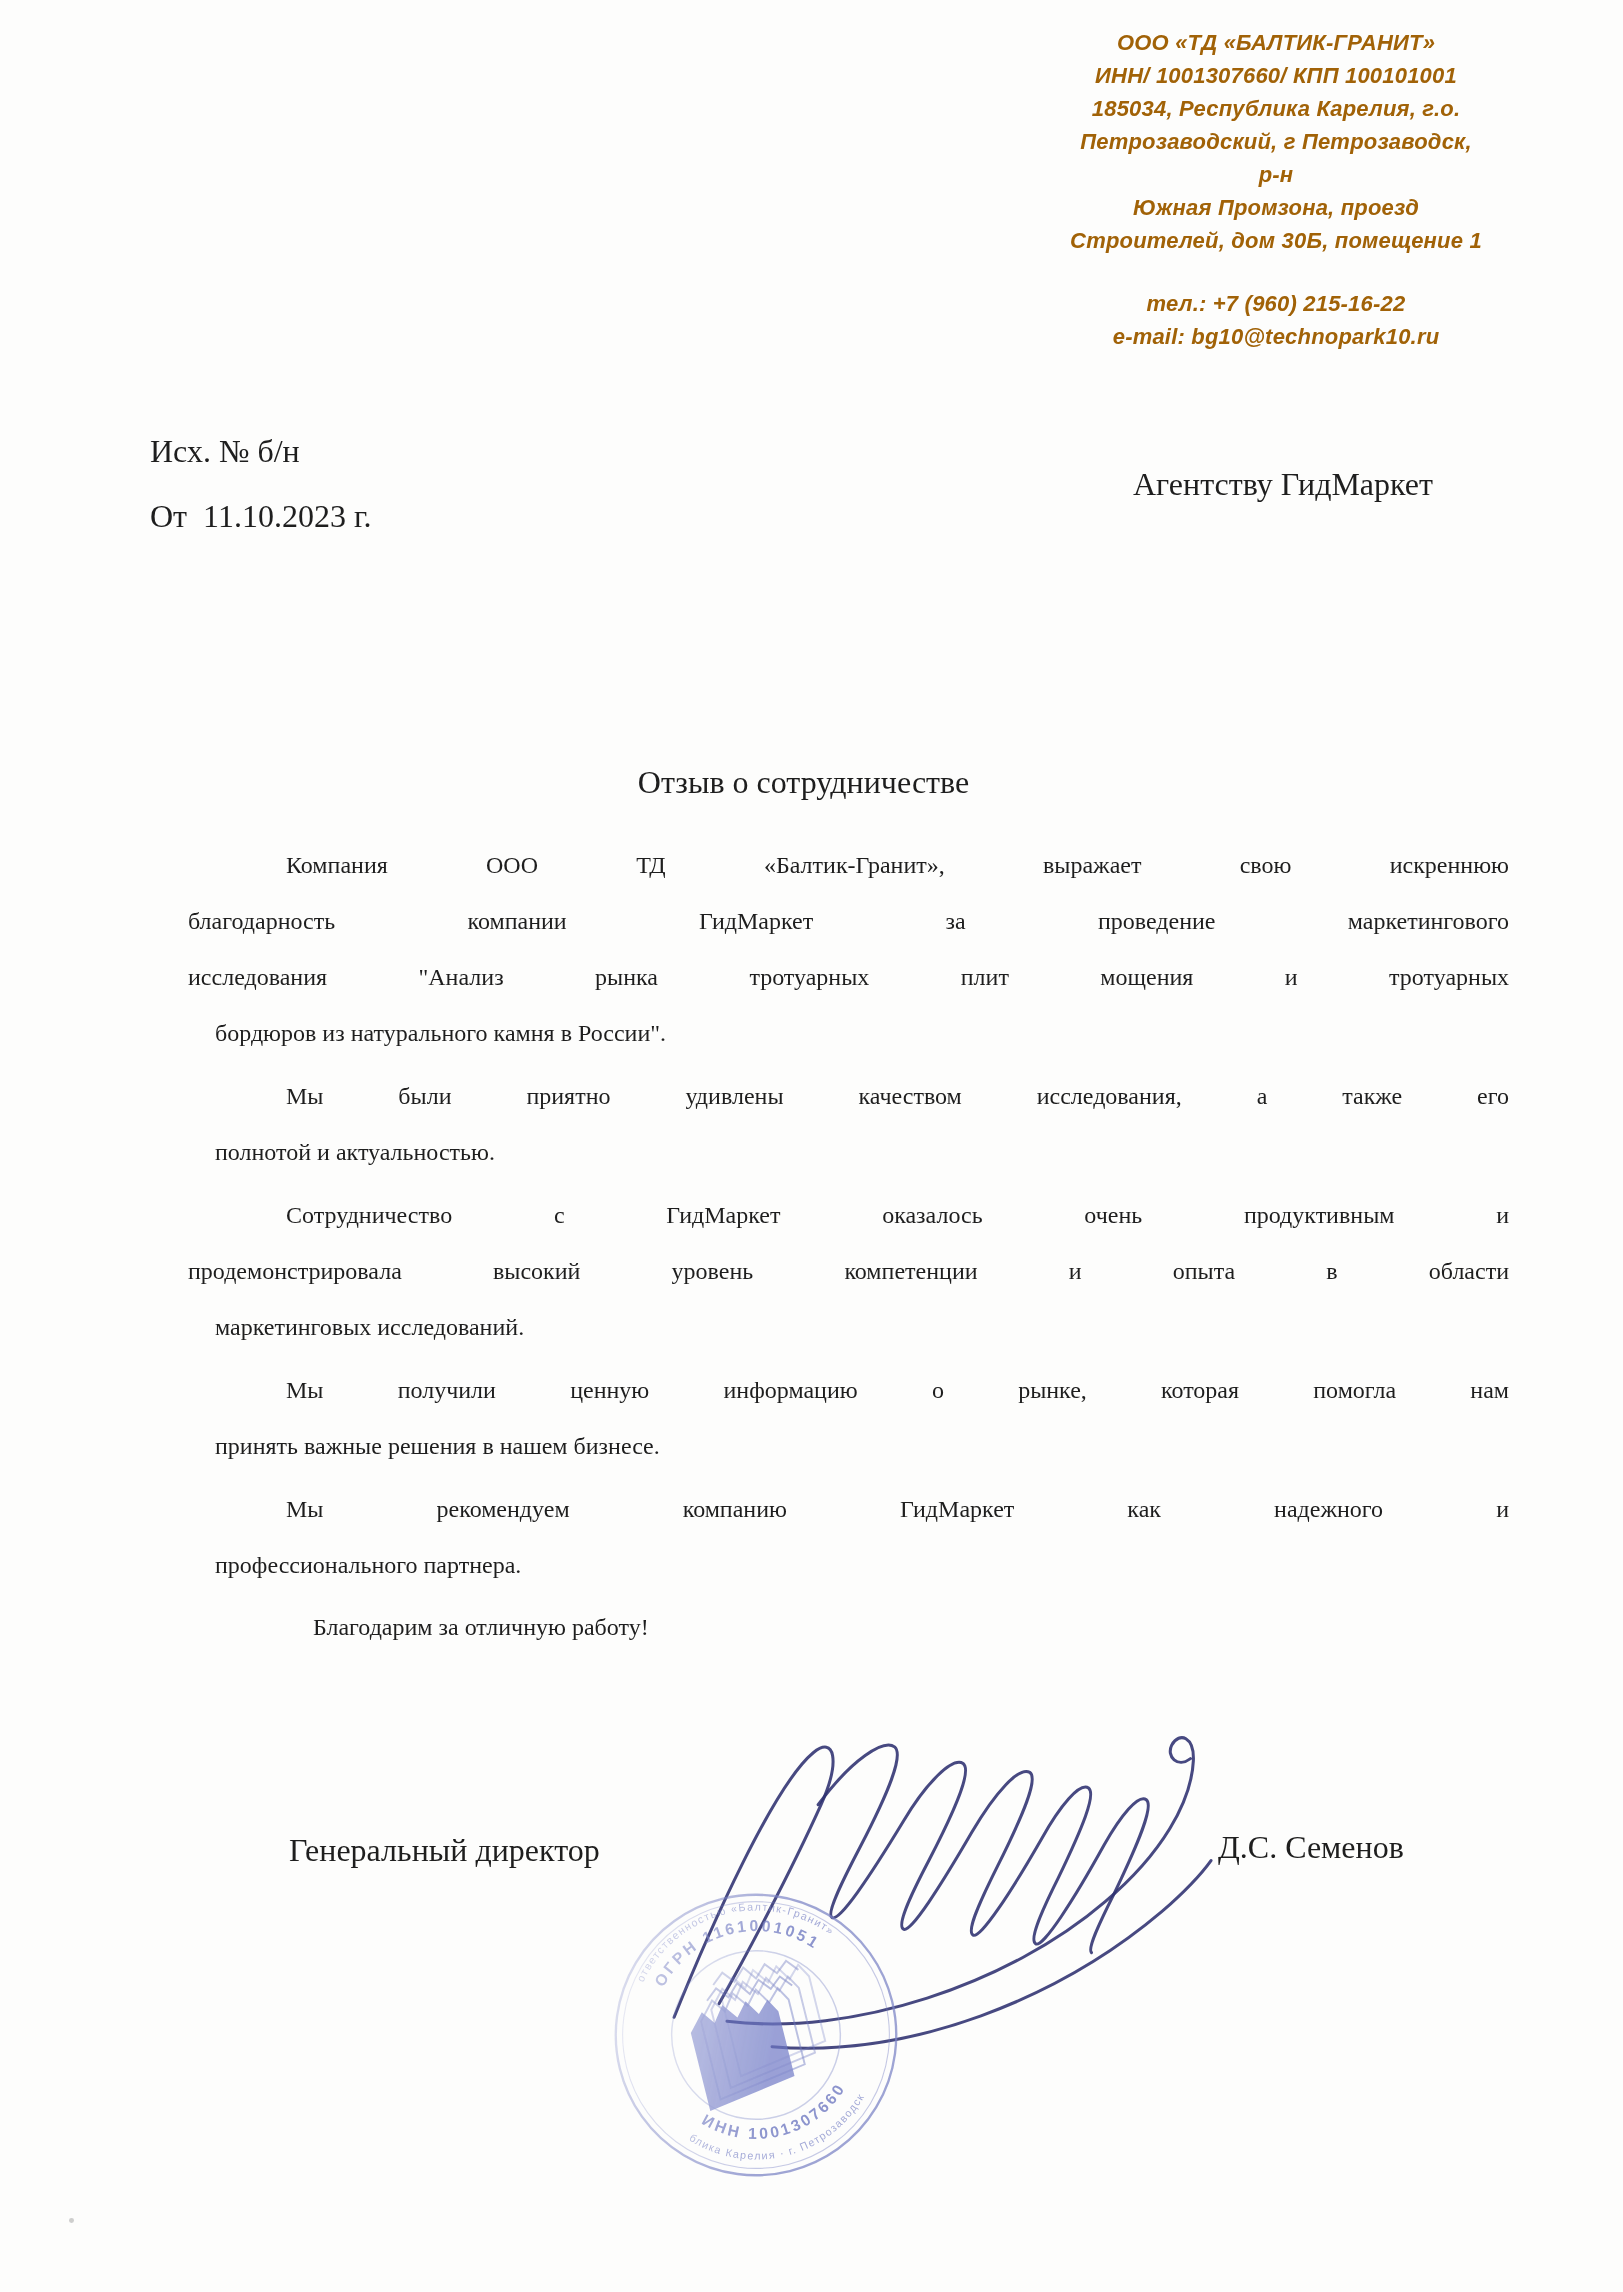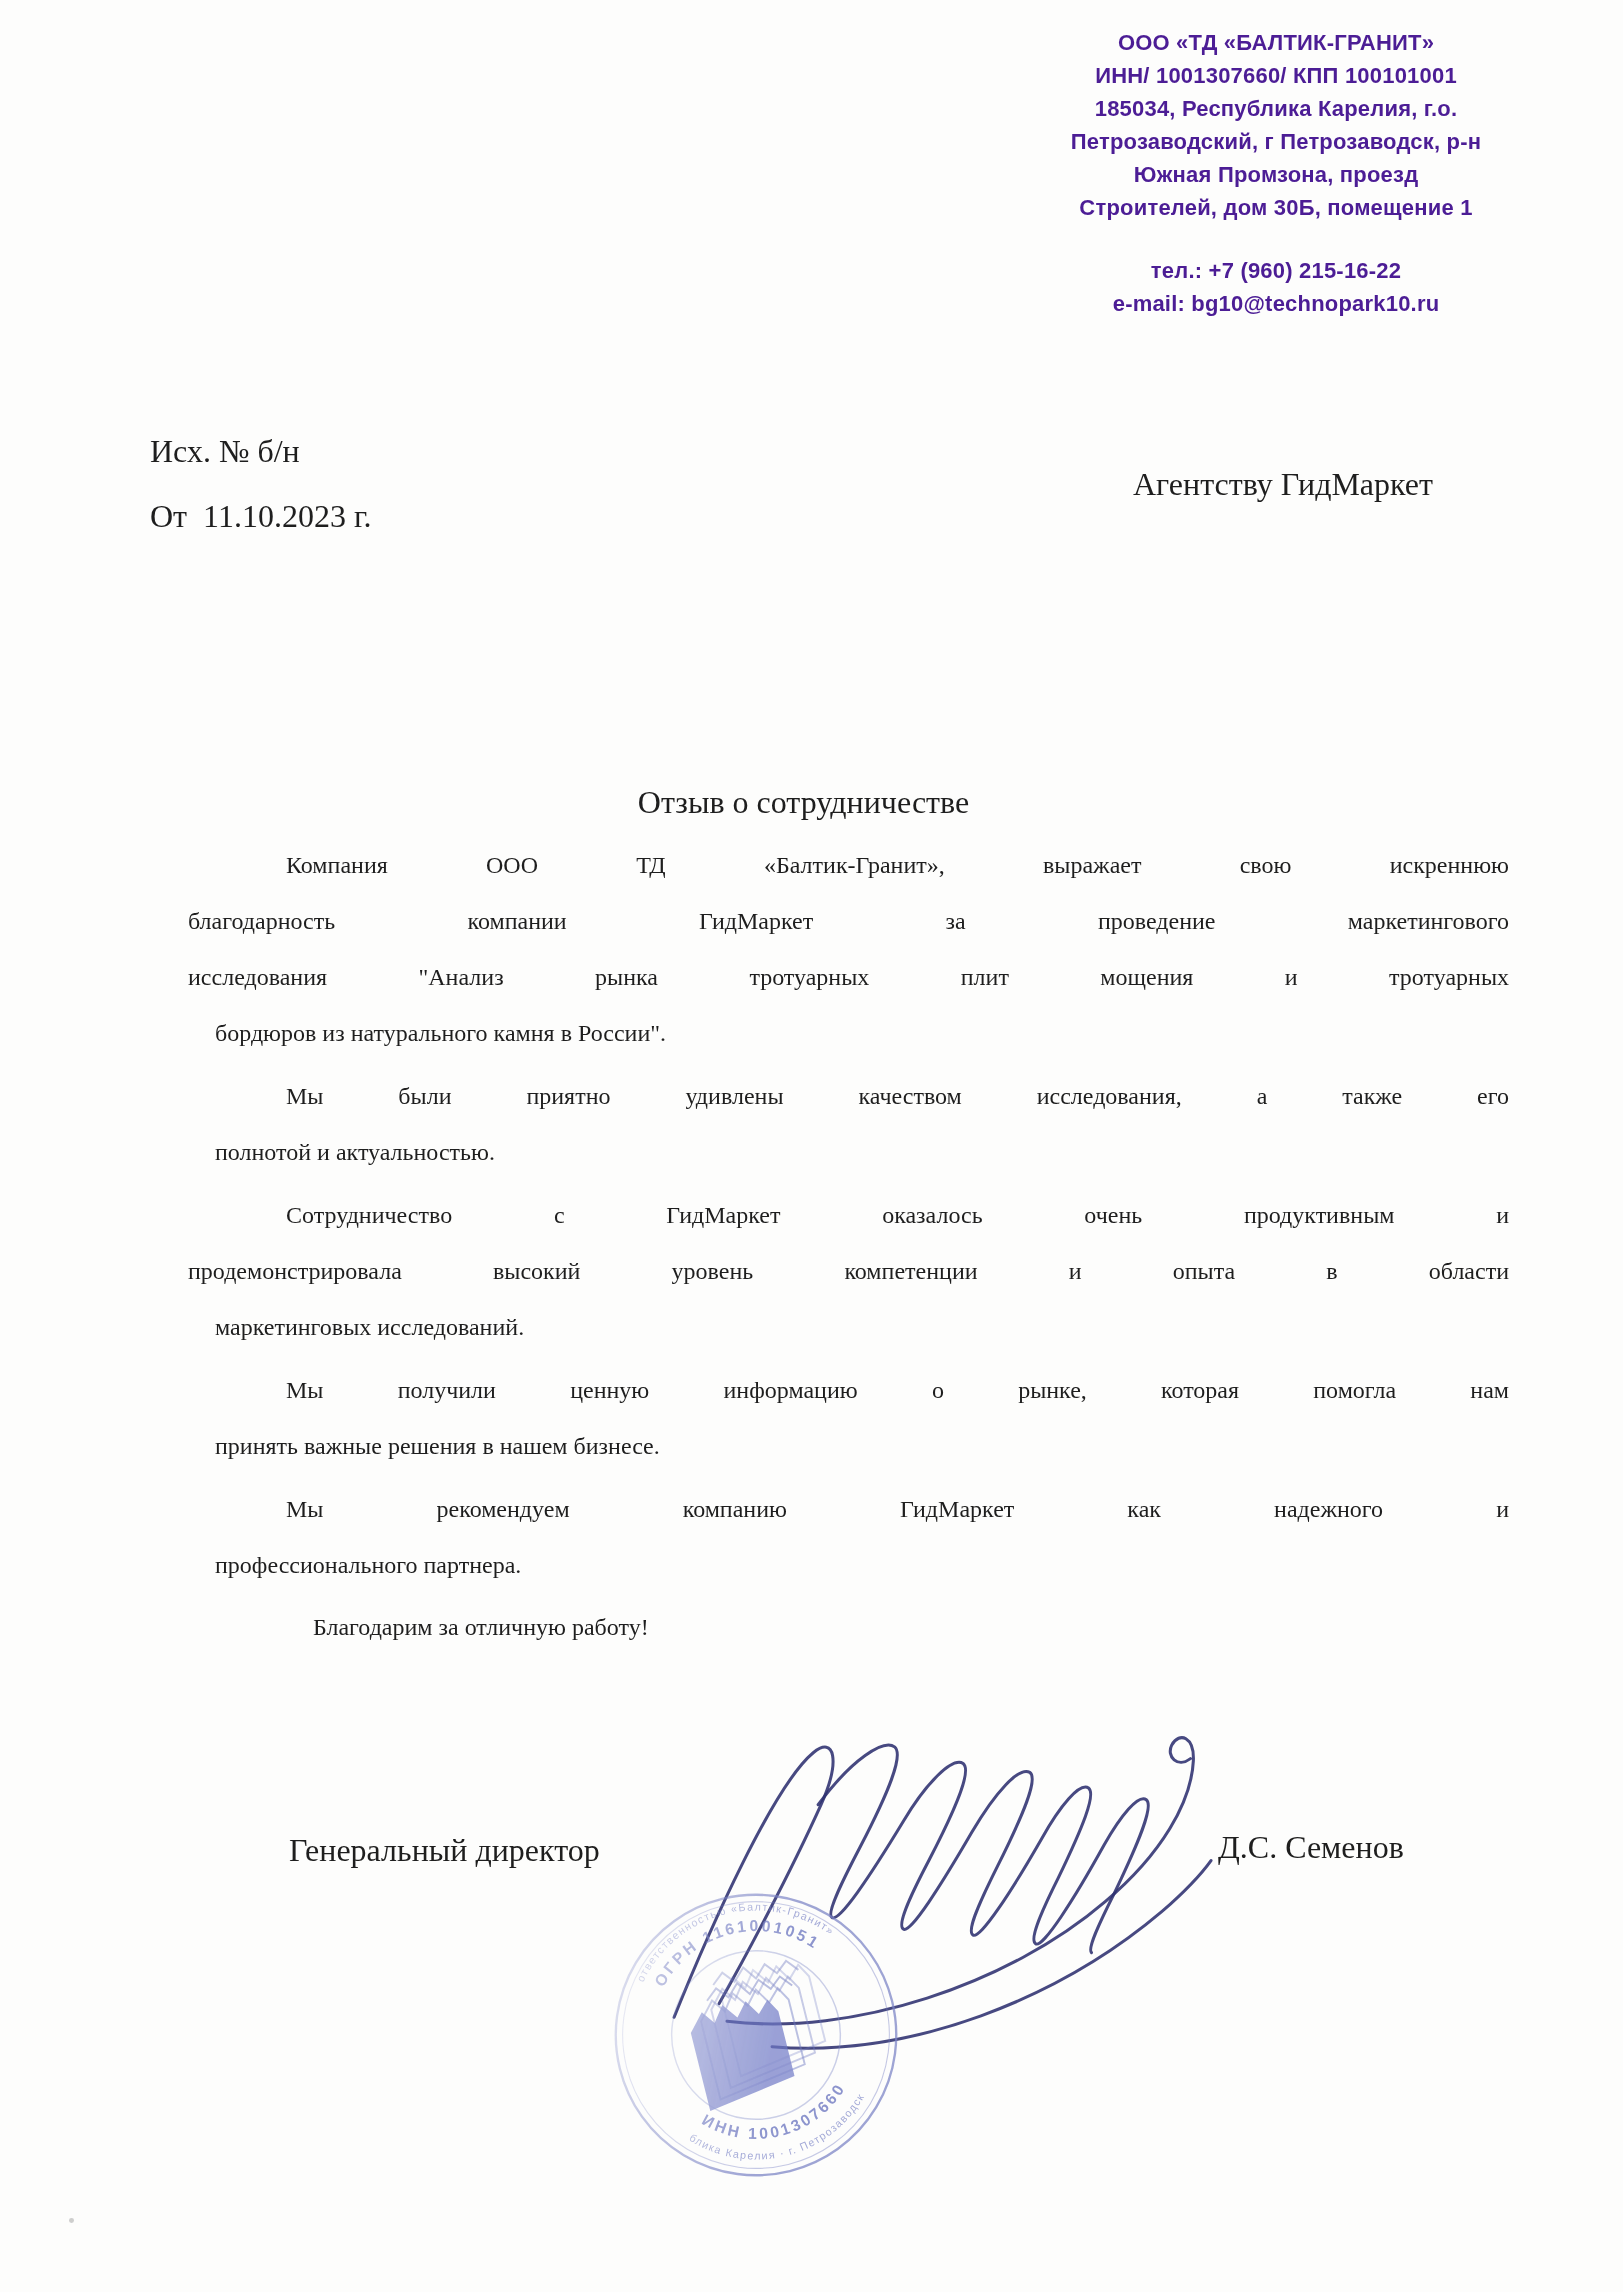--- a/index.html
+++ b/index.html
@@ -10,39 +10,40 @@
     background:#fdfdfc;
     overflow:hidden;
     font-family:"Liberation Serif", serif;
     color:#1e1e1e;
   }
   
   .header-block{
     position:absolute; left:1070px; top:25.5px; width:412px;
     font-family:"Liberation Sans", sans-serif;
     font-size:22px; line-height:33px; font-weight:600;
-    color:#4c1d95; text-align:center;
+    color:#a16207; text-align:center;
     letter-spacing:0.2px;
+    font-style:italic;
   }
   .header-block .contact{margin-top:30px;}
   
   .ref-block{
     position:absolute; left:150px; top:432px;
     font-size:32px; line-height:39px;
   }
   .ref-block .date{margin-top:25.5px; white-space:pre;}
   
   .addressee{
     position:absolute; left:1125px; top:466px;
     font-size:32px;
     margin-left:8px;
   }
   
   .doc-title{
-    position:absolute; left:88px; top:784px; width:1431px;
+    position:absolute; left:88px; top:764px; width:1431px;
     text-align:center; font-size:32px;
   }
   
   .body-text{
     position:absolute; left:188px; top:837px; width:1321px;
     font-size:24px; line-height:56px;
     text-align:justify;
   }
   .body-text .line{text-align:justify; text-align-last:justify;}
   .body-text .line.end{text-align-last:left;margin-left:27px;}

